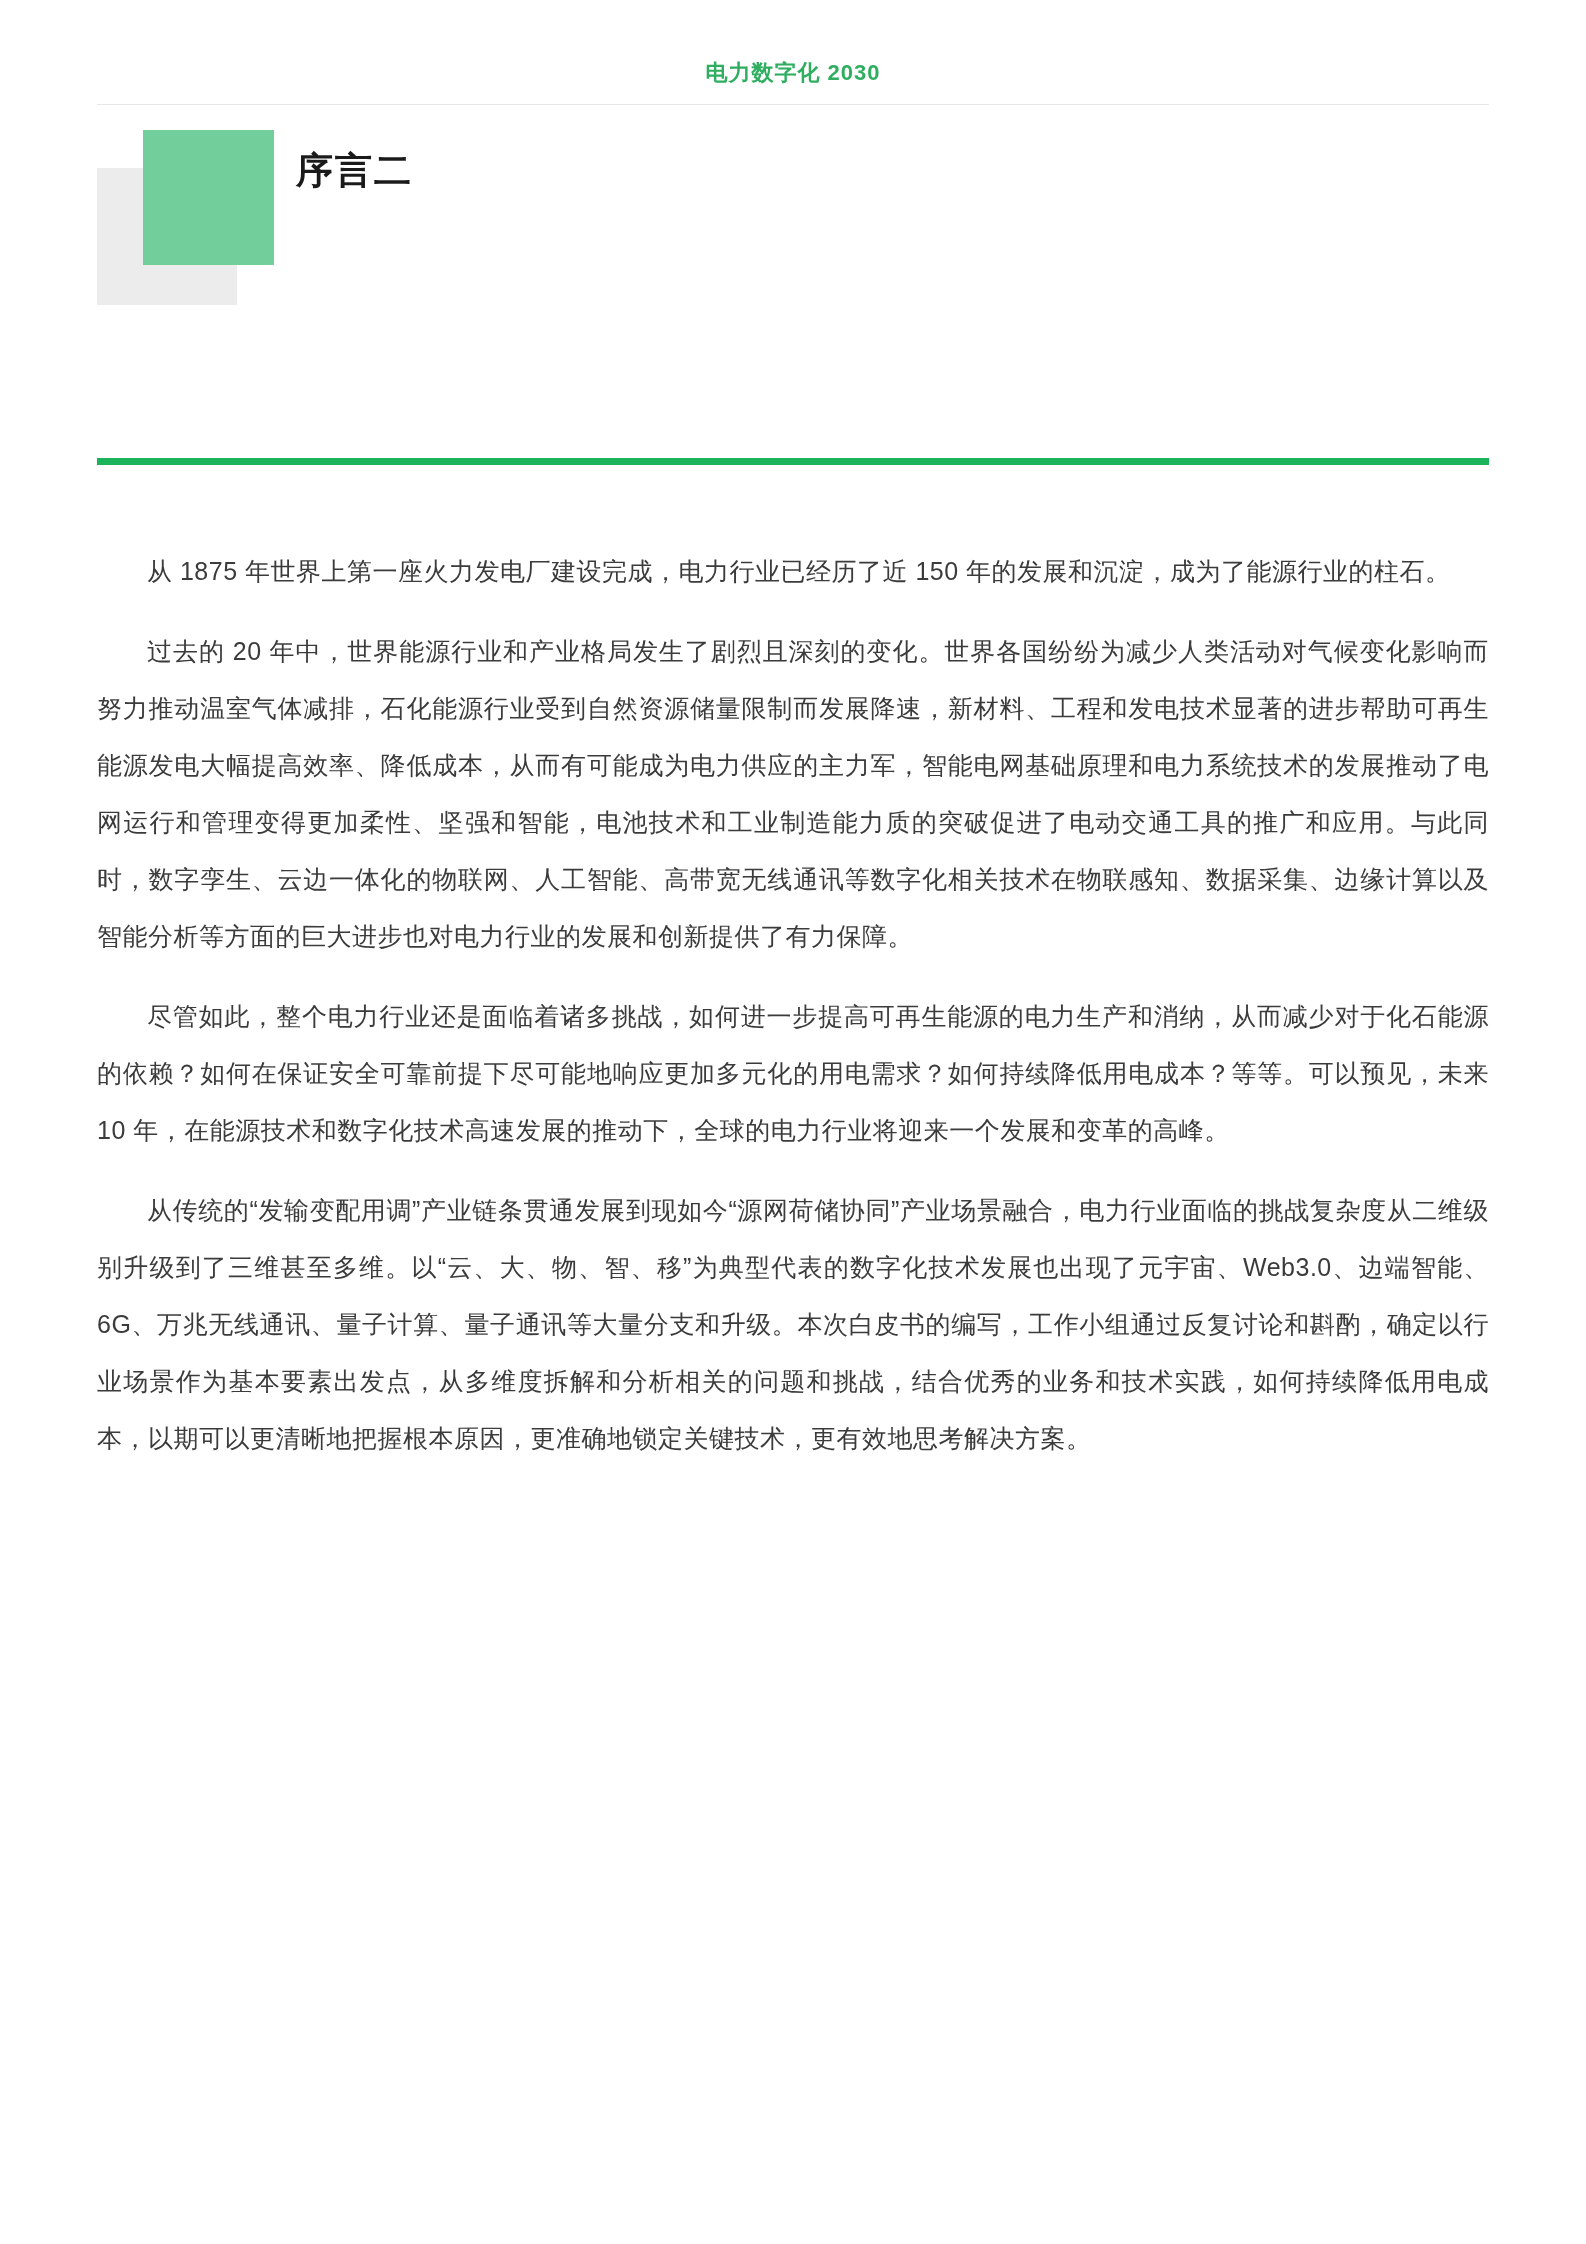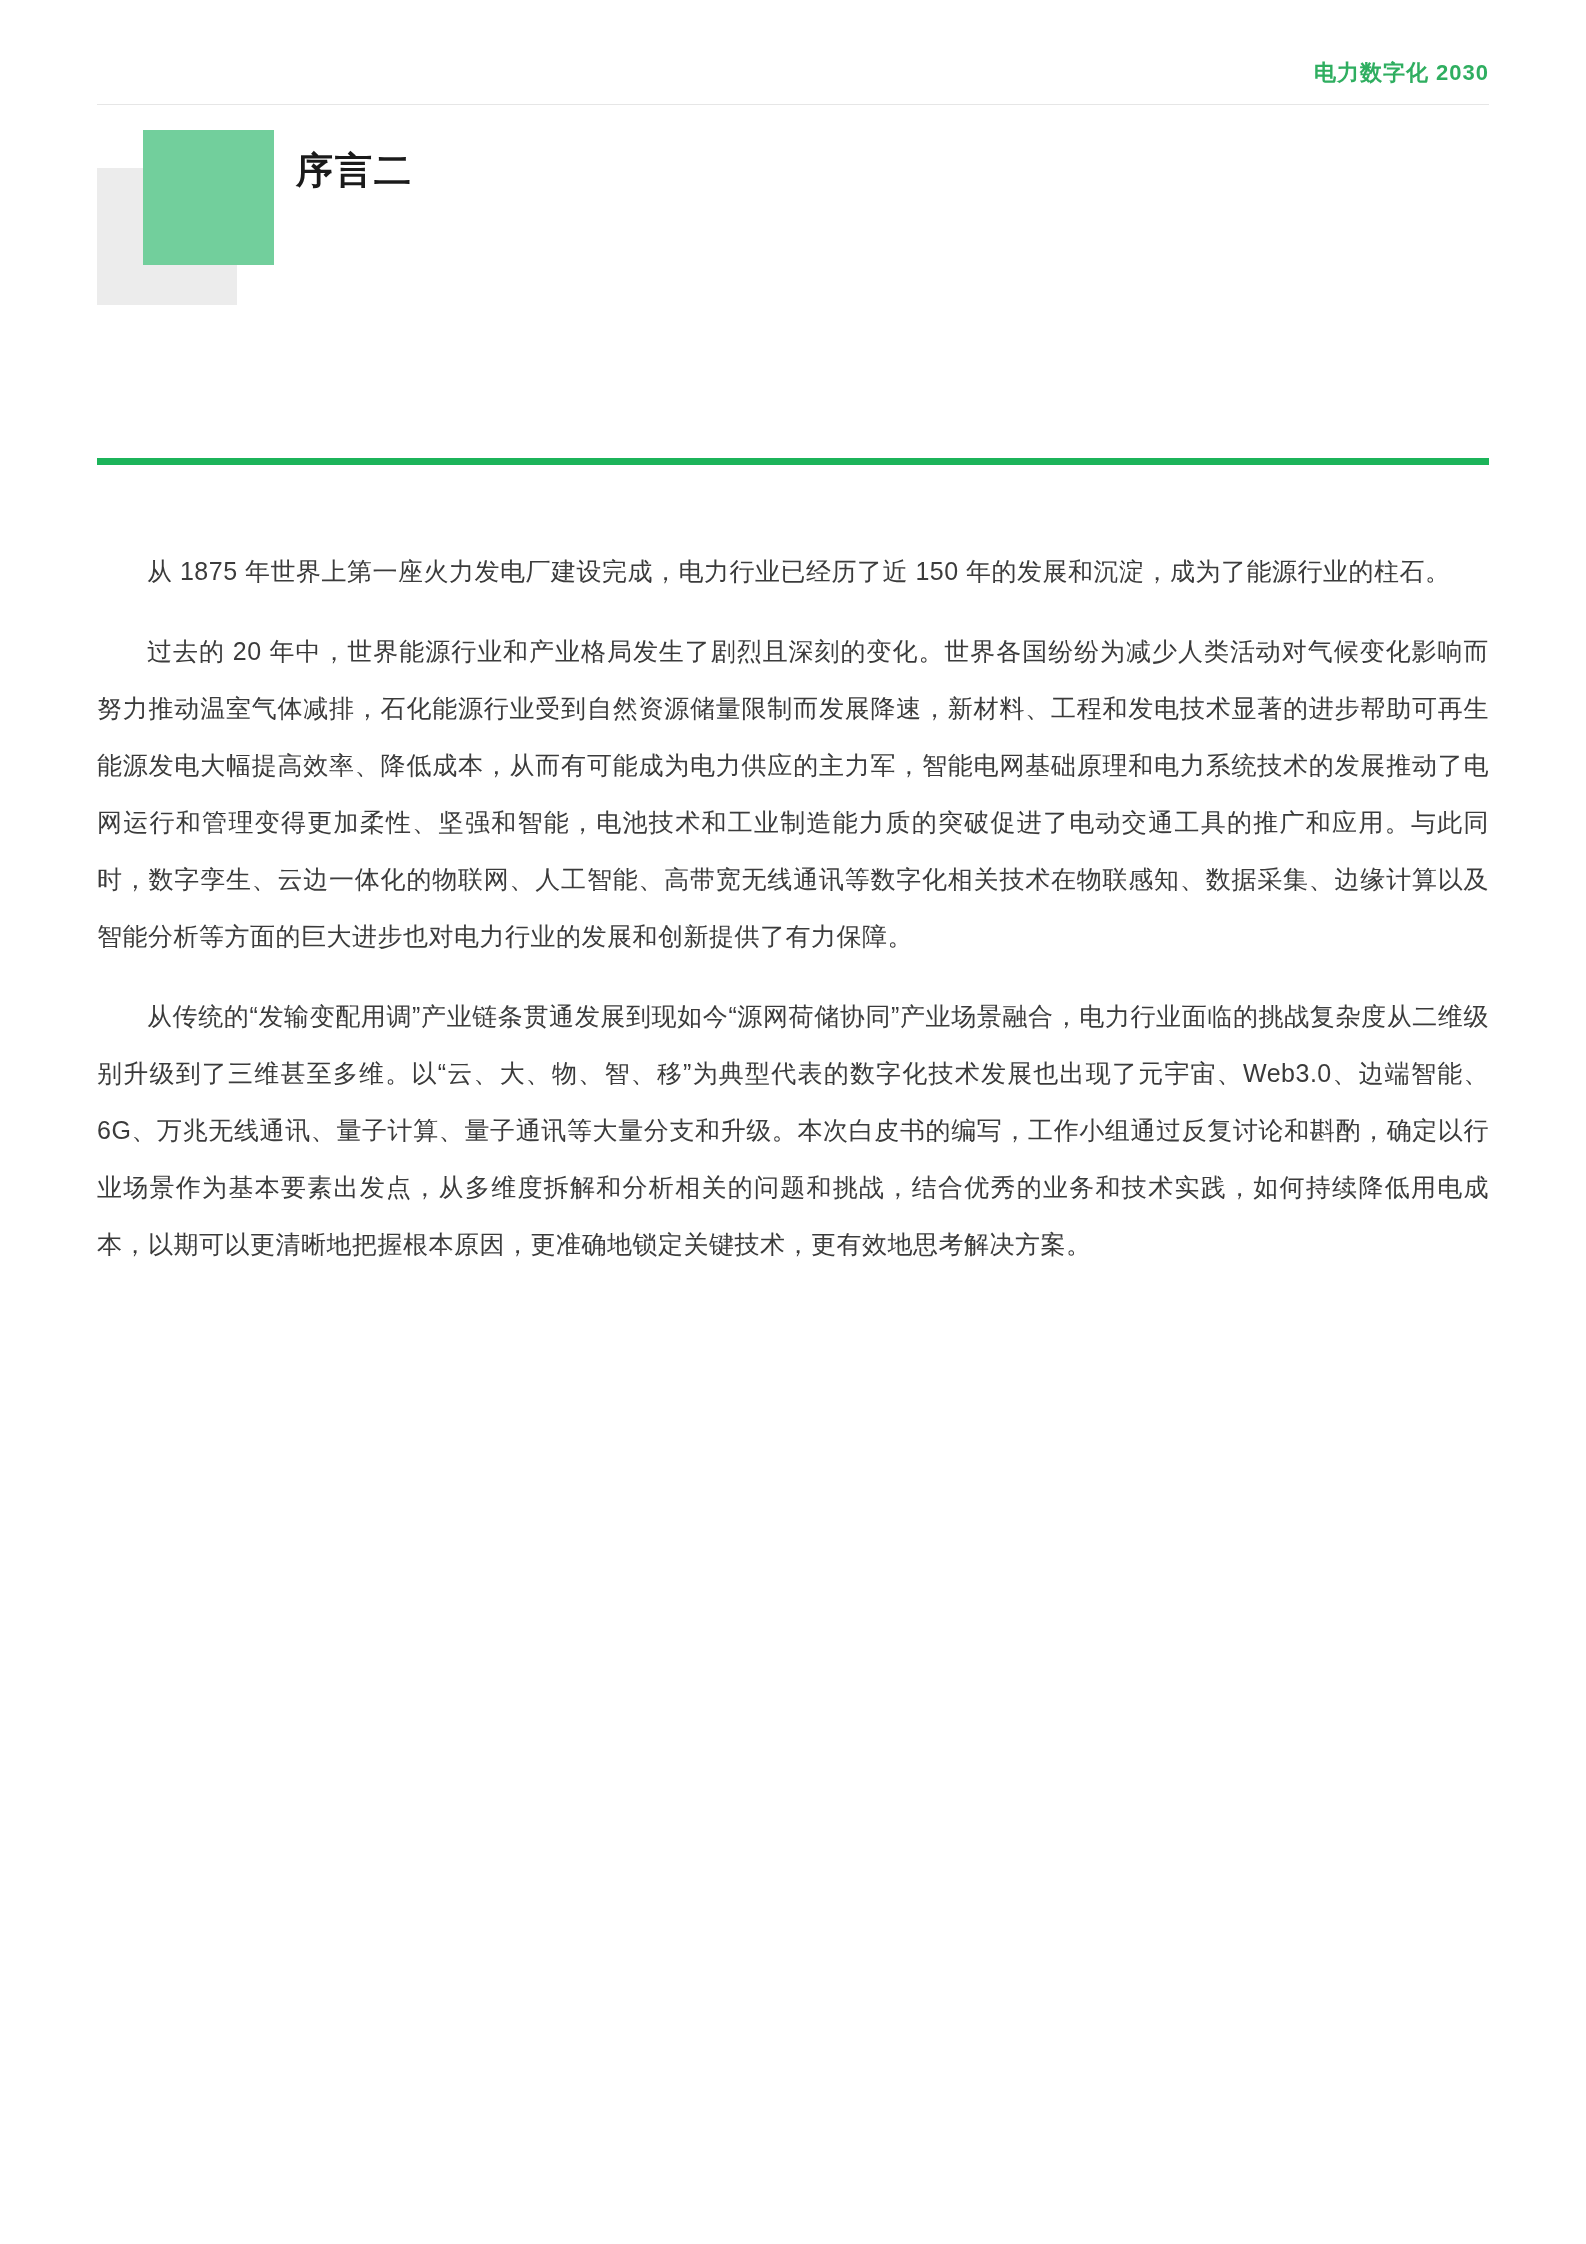--- a/index.html
+++ b/index.html
@@ -21,21 +21,21 @@
     height: 2244px;
     background: #ffffff;
   }
 
   
   .page-header {
     position: absolute;
     left: 97px;
     right: 97px;
     top: 58px;
-    text-align: right;
+    text-align: center;
     padding-bottom: 16px;
     border-bottom: 1px solid #e6e6e6;
   }
   .page-header .header-text {
     color: #2fae60;
     font-size: 22px;
     font-weight: bold;
     letter-spacing: 1px;
   }
 
@@ -116,16 +116,17 @@
     <div class="sq sq-gray"></div>
     <div class="sq sq-green"></div>
     <h1 class="page-title">序言二</h1>
   </div>
 
   <div class="green-divider"></div>
 
   <main class="content">
     <p>从 1875 年世界上第一座火力发电厂建设完成，电力行业已经历了近 150 年的发展和沉淀，成为了能源行业的柱石。</p>
     <p>过去的 20 年中，世界能源行业和产业格局发生了剧烈且深刻的变化。世界各国纷纷为减少人类活动对气候变化影响而努力推动温室气体减排，石化能源行业受到自然资源储量限制而发展降速，新材料、工程和发电技术显著的进步帮助可再生能源发电大幅提高效率、降低成本，从而有可能成为电力供应的主力军，智能电网基础原理和电力系统技术的发展推动了电网运行和管理变得更加柔性、坚强和智能，电池技术和工业制造能力质的突破促进了电动交通工具的推广和应用。与此同时，数字孪生、云边一体化的物联网、人工智能、高带宽无线通讯等数字化相关技术在物联感知、数据采集、边缘计算以及智能分析等方面的巨大进步也对电力行业的发展和创新提供了有力保障。</p>
+    <p>尽管如此，整个电力行业还是面临着诸多挑战，如何进一步提高可再生能源的电力生产和消纳，从而减少对于化石能源的依赖？如何在保证安全可靠前提下尽可能地响应更加多元化的用电需求？如何持续降低用电成本？等等。可以预见，未来 10 年，在能源技术和数字化技术高速发展的推动下，全球的电力行业将迎来一个发展和变革的高峰。</p>
     <p>从传统的“发输变配用调”产业链条贯通发展到现如今“源网荷储协同”产业场景融合，电力行业面临的挑战复杂度从二维级别升级到了三维甚至多维。以“云、大、物、智、移”为典型代表的数字化技术发展也出现了元宇宙、Web3.0、边端智能、6G、万兆无线通讯、量子计算、量子通讯等大量分支和升级。本次白皮书的编写，工作小组通过反复讨论和斟酌，确定以行业场景作为基本要素出发点，从多维度拆解和分析相关的问题和挑战，结合优秀的业务和技术实践，如何持续降低用电成本，以期可以更清晰地把握根本原因，更准确地锁定关键技术，更有效地思考解决方案。</p>
   </main>
 
 </div>
 
 </body></html>

